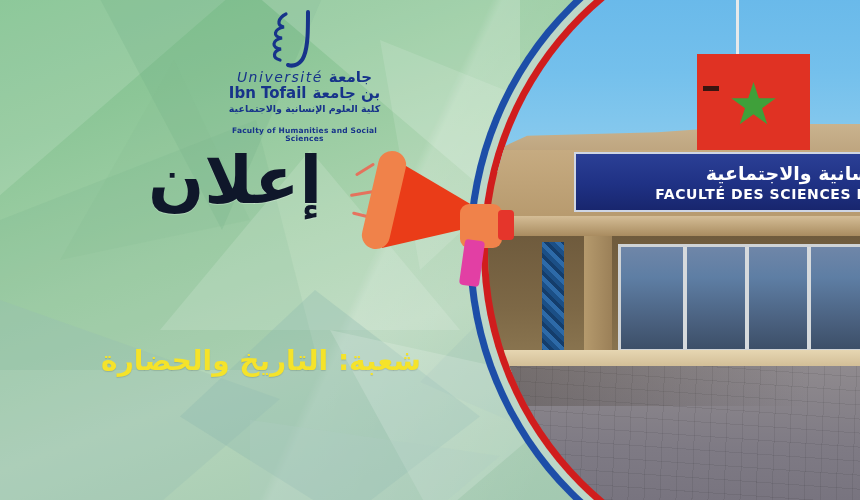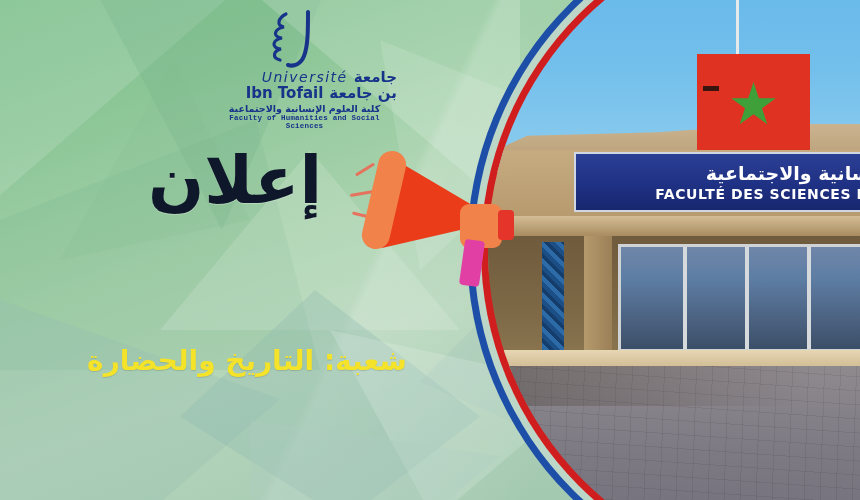--- a/index.html
+++ b/index.html
@@ -256,43 +256,42 @@
   }
   .logo-ar-main {
     font-size: 15px;
     font-weight: bold;
     direction: rtl;
     letter-spacing: 1px;
   }
   .logo-line2 {
     display: flex;
     align-items: baseline;
-    justify-content: flex-end;
+    justify-content: center;
     gap: 6px;
   }
   .logo-fr-1 { font-size: 14px; font-style: italic; letter-spacing: 1.5px; }
   .logo-fr-2 { font-size: 15px; font-weight: bold; }
   .logo-tif {
     font-size: 11px;
     font-weight: bold;
     letter-spacing: 1px;
     margin-top: 3px;
   }
   .logo-ar-sub {
     font-size: 9.5px;
     font-weight: bold;
     direction: rtl;
     margin-top: 2px;
   }
   .logo-en {
     font-size: 7.5px;
     font-weight: bold;
-    margin-top: 2px;
+    margin-top: 14px;
     letter-spacing: 0.2px;
-    font-family: Liberation Mono, monospace;
   }
 
   
   .headline {
     position: absolute;
     left: 110px;
     top: 142px;
     width: 250px;
     text-align: center;
     font-size: 66px;
@@ -367,21 +366,21 @@
     width: 430px;
     text-align: center;
     direction: rtl;
     font-size: 30px;
     font-weight: bold;
     color: #c8181d;
     letter-spacing: 0px;
   }
   .line-yellow {
     position: absolute;
-    left: 42px;
+    left: 56px;
     top: 344px;
     width: 410px;
     text-align: center;
     direction: rtl;
     font-size: 28px;
     font-weight: bold;
     color: #f5e32a;
     text-shadow: 0 1px 1px rgba(0,0,0,0.12);
   }
 </style>

